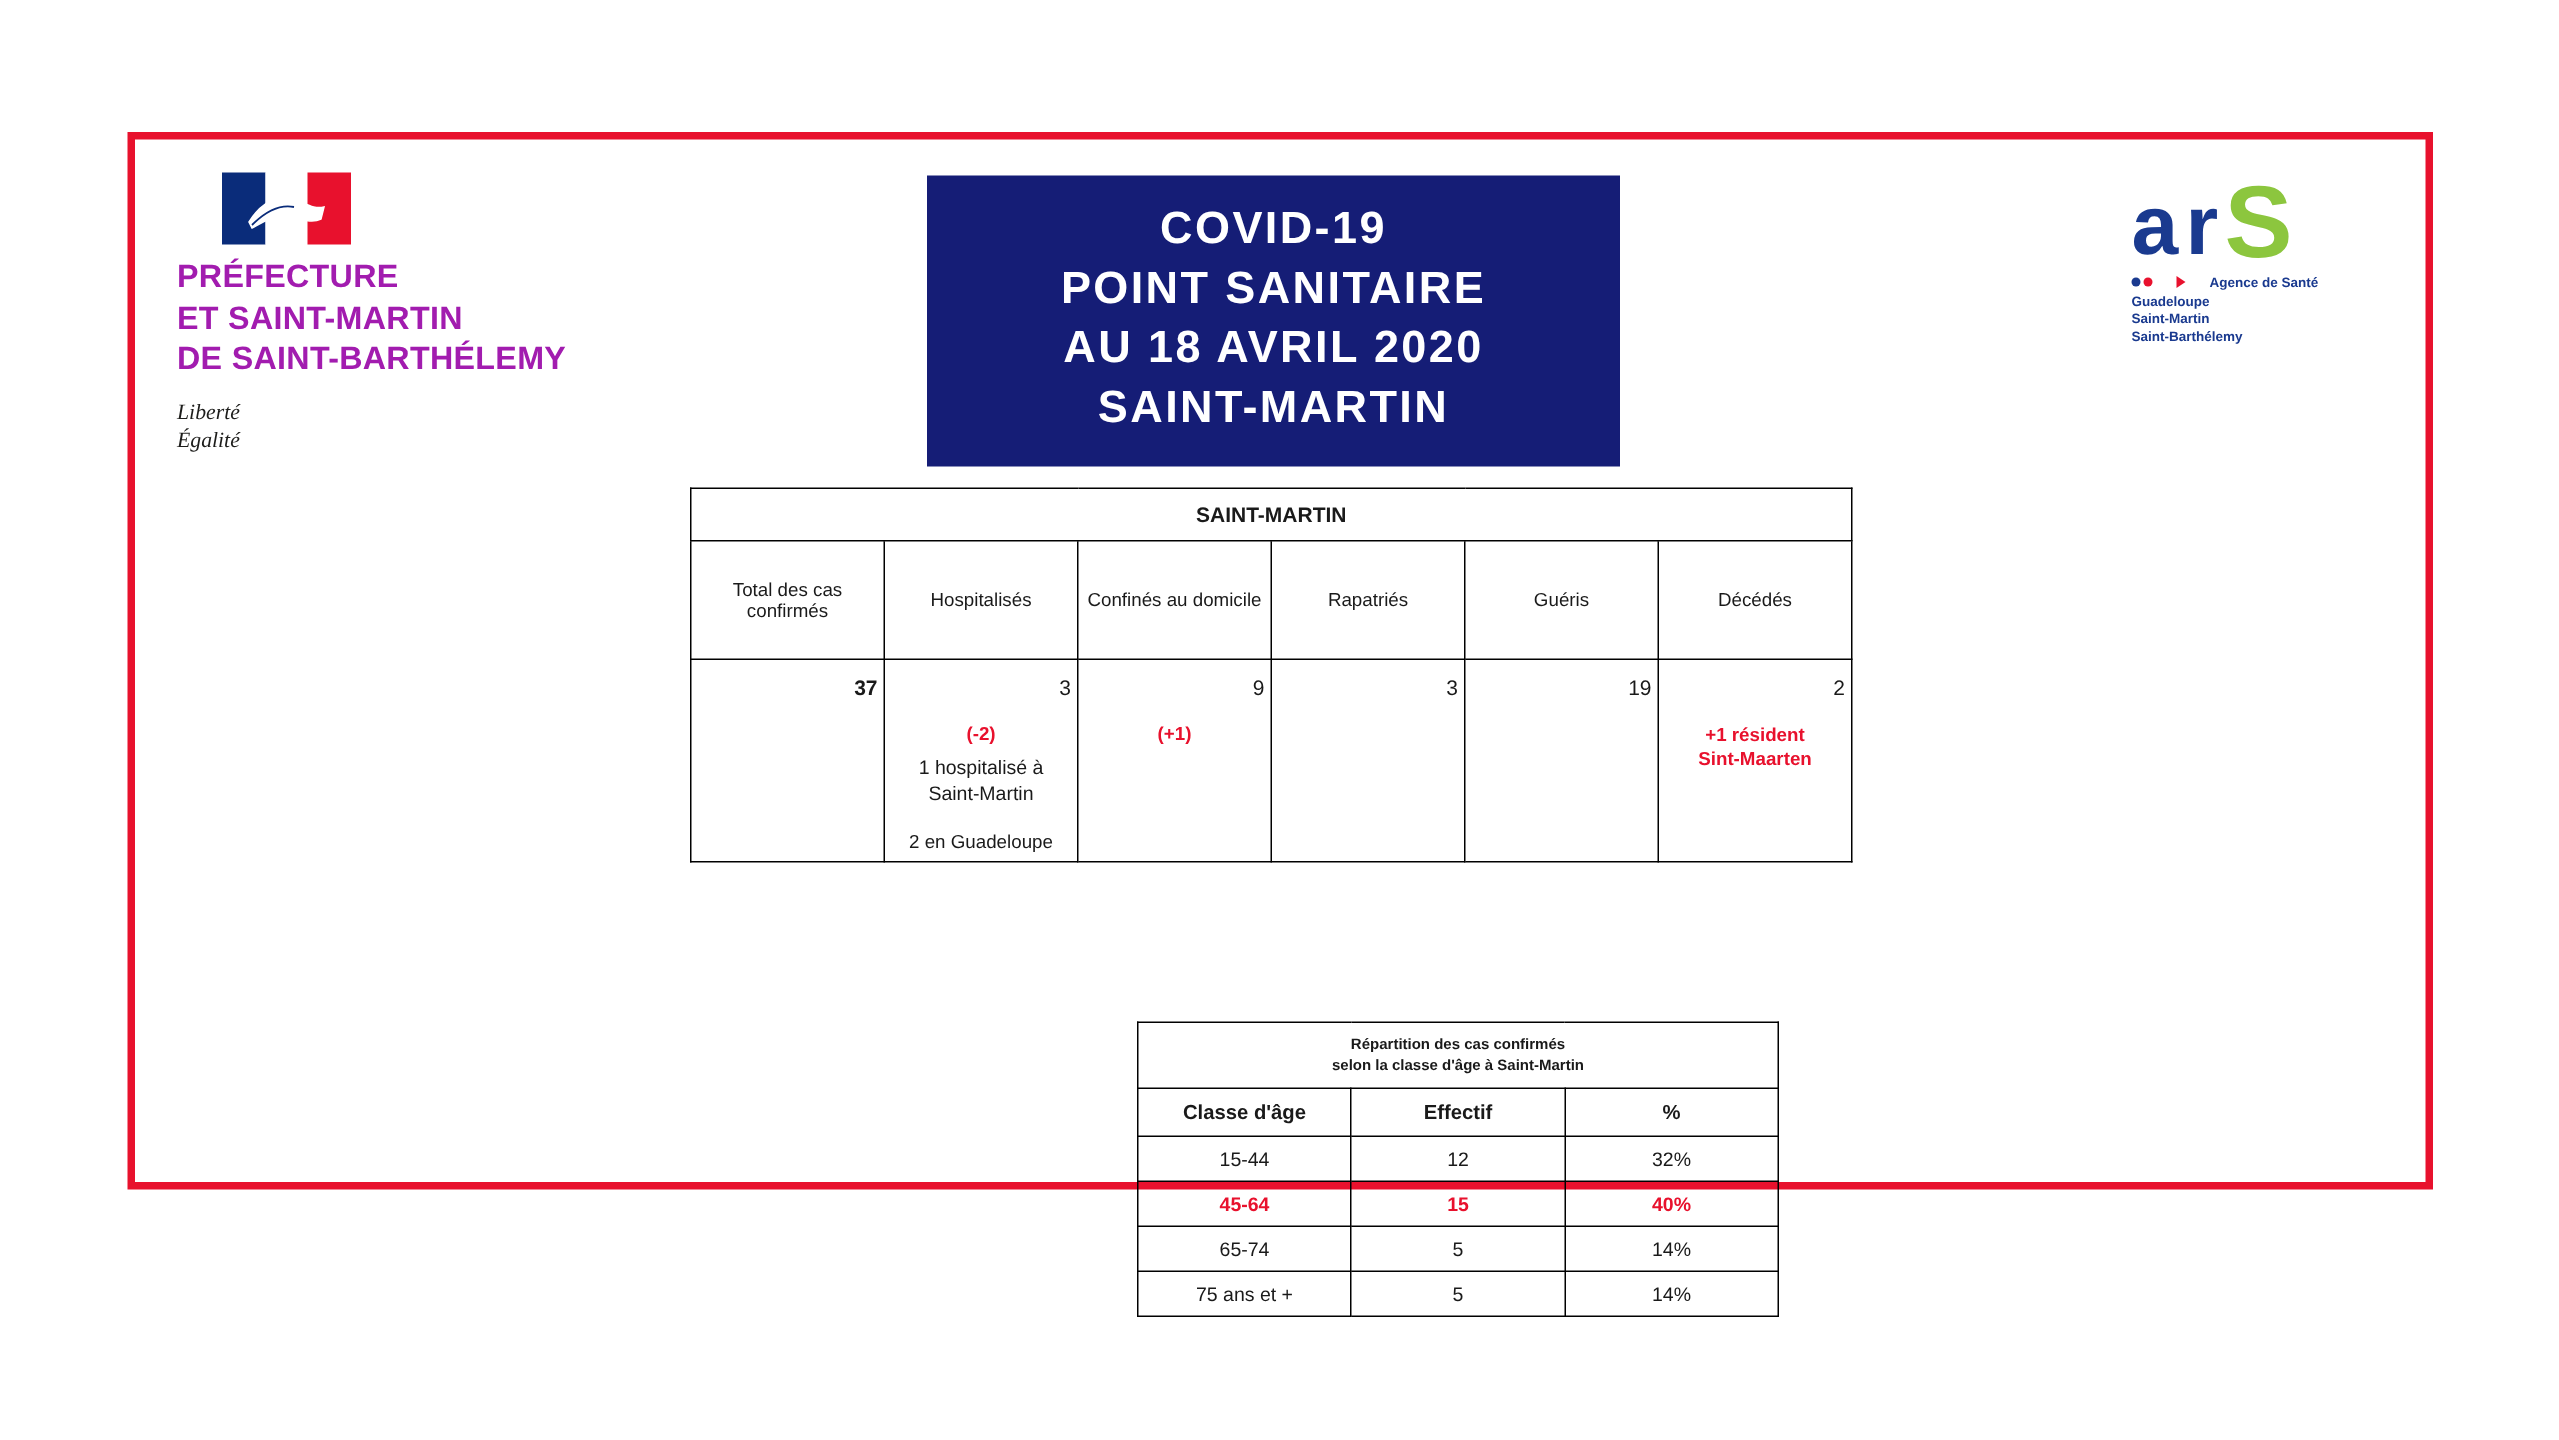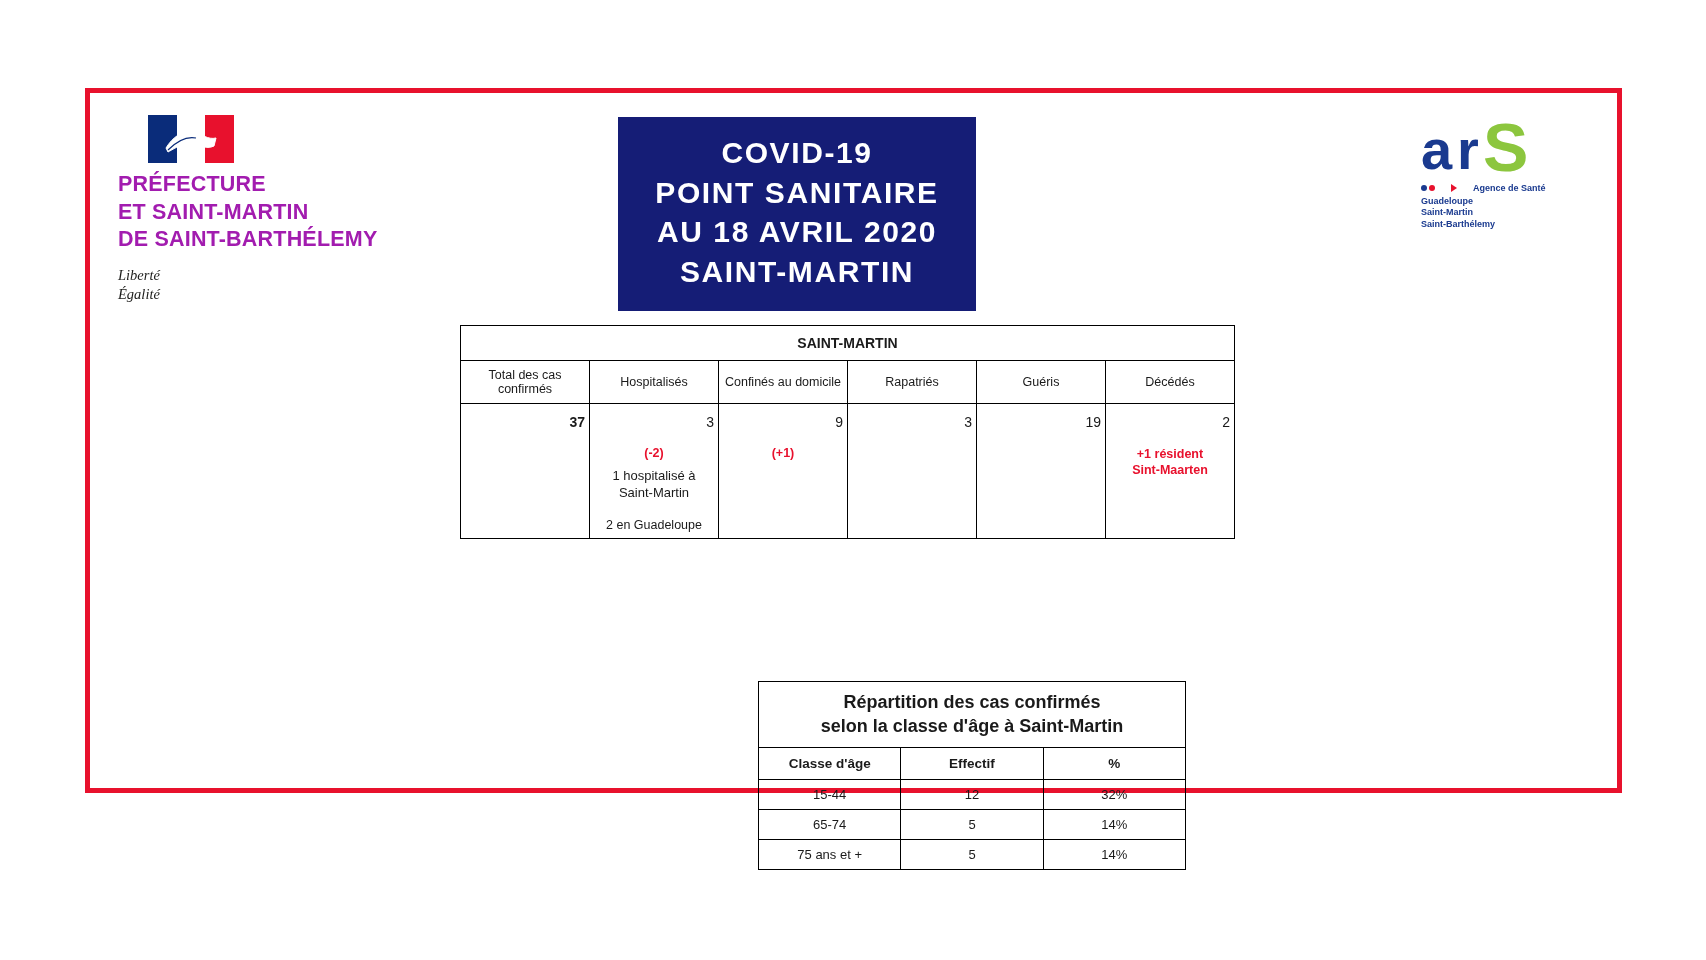--- a/index.html
+++ b/index.html
@@ -76,21 +76,21 @@
     font-style: italic;
     font-size: 14.5px;
     line-height: 1.32;
     color: #1d1d1b;
   }
 
   .title-box {
     position: absolute;
     left: 528px;
     top: 24px;
-    width: 358px;
+    width: 462px;
     background: #151d76;
     color: #ffffff;
     text-align: center;
     padding: 16px 10px 20px 10px;
     box-sizing: border-box;
   }
   .title-box div {
     font-size: 30px;
     font-weight: bold;
     letter-spacing: 1.6px;
@@ -149,21 +149,21 @@
     font-size: 12.5px;
   }
   .main-table .title-row td {
     font-weight: bold;
     font-size: 14px;
     padding: 9px 4px;
     vertical-align: middle;
   }
   .main-table .head-row td {
     font-size: 12.5px;
-    padding: 7px 3px;
+    padding: 25px 3px;
     vertical-align: middle;
     font-weight: normal;
   }
   .main-table .data-row td {
     height: 118px;
     padding-top: 10px;
   }
   .val { font-size: 14px; text-align: right; }
   .val.bold { font-weight: bold; }
   .delta {
@@ -198,21 +198,21 @@
     table-layout: fixed;
   }
   .age-table td {
     border: 1px solid #000000;
     text-align: center;
     font-size: 13px;
     padding: 7px 4px;
   }
   .age-table .cap td {
     font-weight: bold;
-    font-size: 18px;
+    font-size: 10px;
     line-height: 1.35;
     padding: 8px 24px;
   }
   .age-table .hdr td {
     font-weight: bold;
     font-size: 13.5px;
     padding: 8px 4px;
   }
   .age-table tr.highlight td {
     color: #e8112d;
@@ -338,20 +338,25 @@
     <tr class="hdr">
       <td>Classe d'âge</td>
       <td>Effectif</td>
       <td>%</td>
     </tr>
     <tr>
       <td>15-44</td>
       <td>12</td>
       <td>32%</td>
     </tr>
+    <tr class="highlight">
+      <td>45-64</td>
+      <td>15</td>
+      <td>40%</td>
+    </tr>
     <tr>
       <td>65-74</td>
       <td>5</td>
       <td>14%</td>
     </tr>
     <tr>
       <td>75 ans et +</td>
       <td>5</td>
       <td>14%</td>
     </tr>

